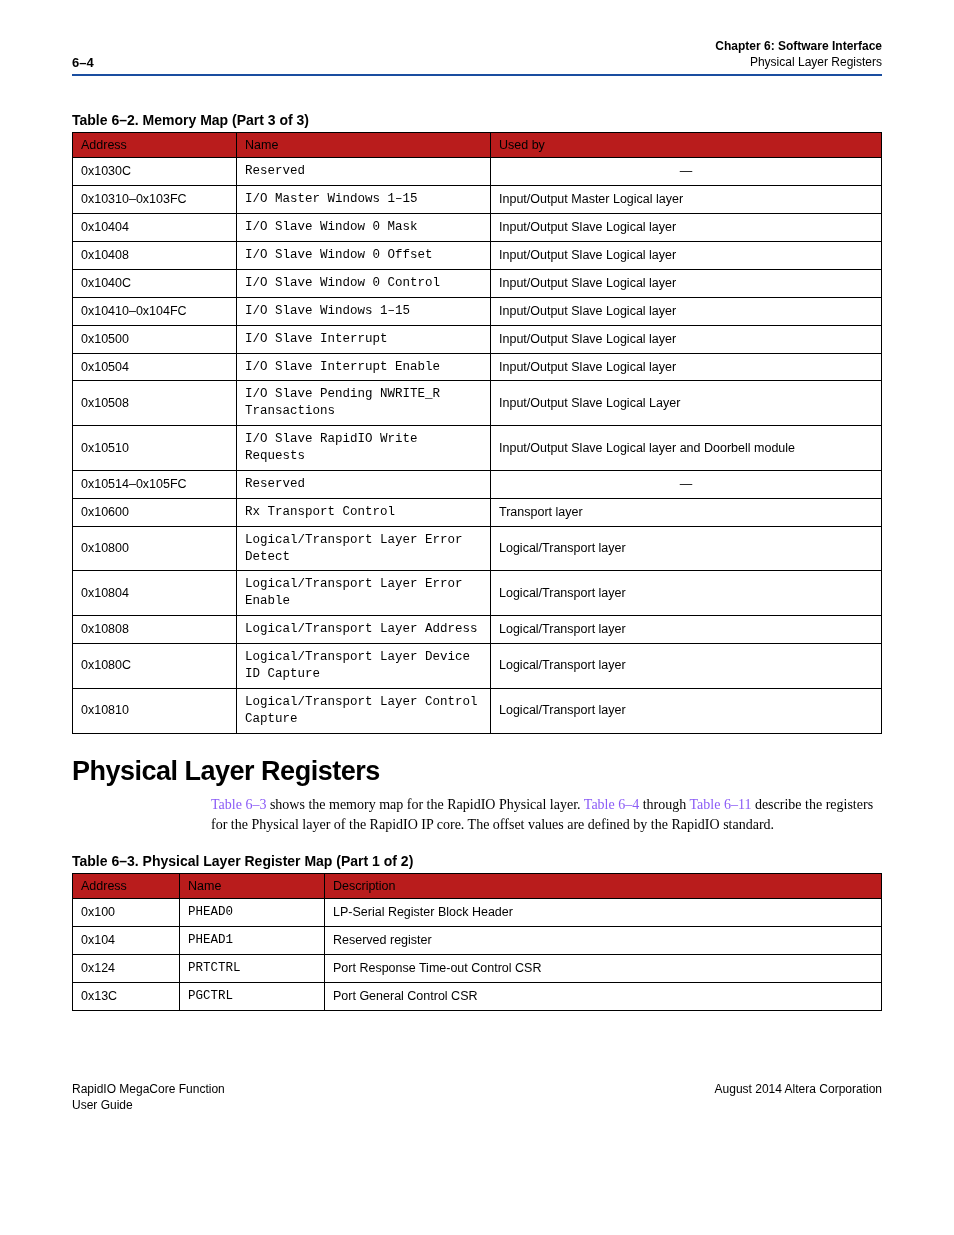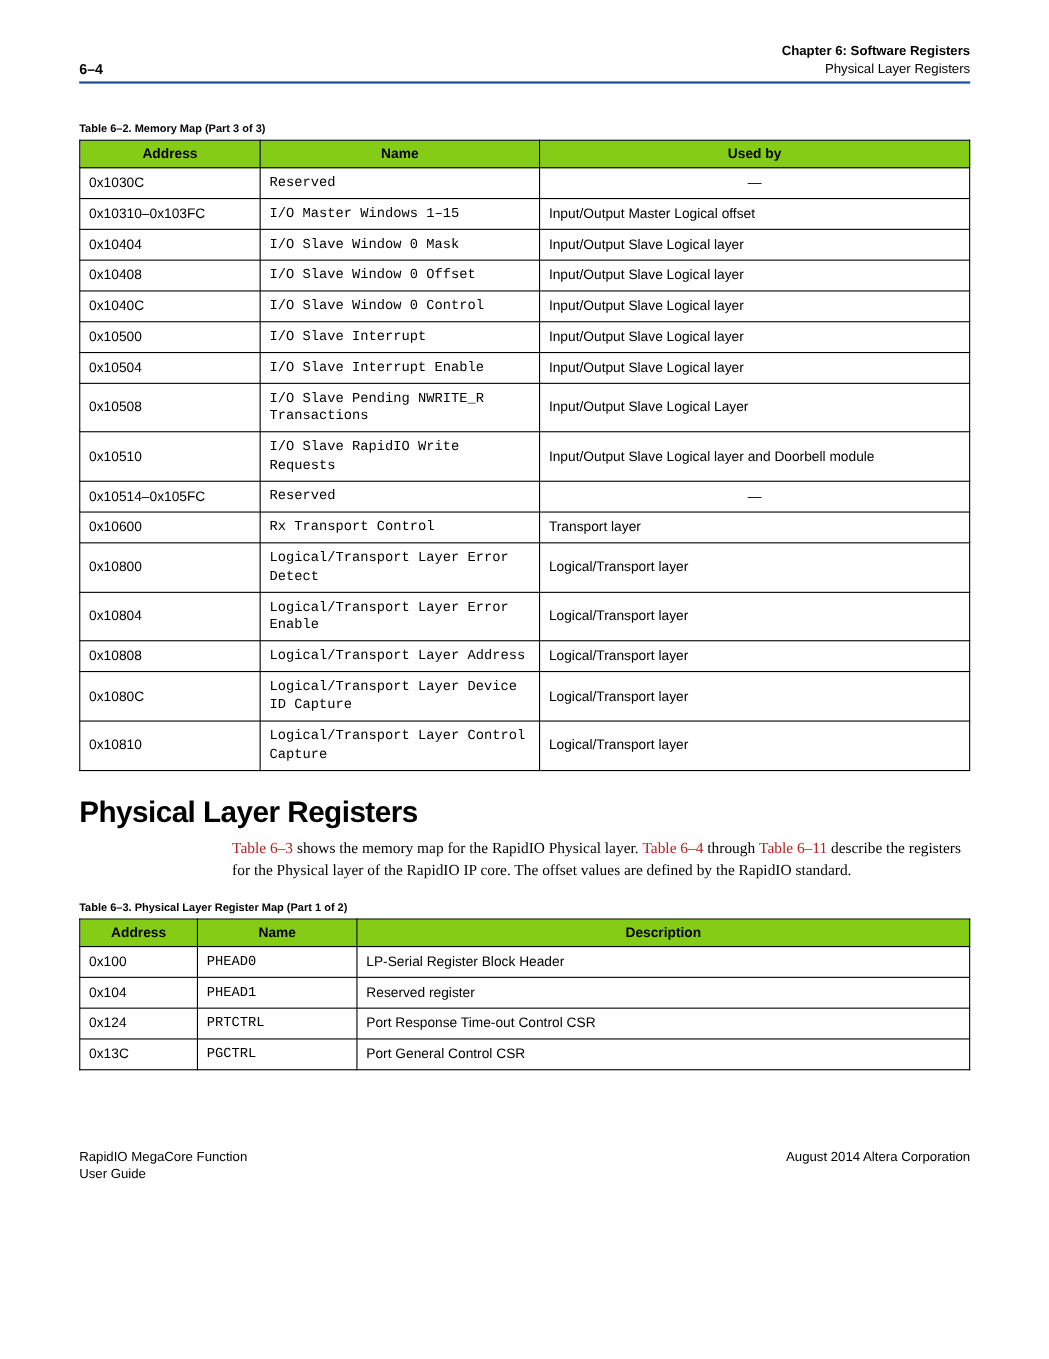--- a/index.html
+++ b/index.html
@@ -26,36 +26,36 @@
     text-align: center;
   }
   .header-right {
     text-align: right;
     font-size: 12px;
     line-height: 1.35;
   }
   .header-right .chapter { font-weight: bold; }
   .table-caption {
     font-weight: bold;
-    font-size: 10px;
+    font-size: 14px;
     margin: 6px 0 4px 0;
   }
   table {
     border-collapse: collapse;
     width: 100%;
     font-size: 12.5px;
     margin-bottom: 22px;
   }
   th {
     border: 1px solid #000;
     padding: 5px 8px;
-    text-align: center;
-    font-weight: bold;
-    font-family: Arial, Helvetica, sans-serif;
-    background: #84cc16;
+    text-align: left;
+    font-weight: normal;
+    font-family: Arial, Helvetica, sans-serif;
+    background: #b91c1c;
   }
   td {
     border: 1px solid #000;
     padding: 5px 8px;
     vertical-align: middle;
     font-family: Arial, Helvetica, sans-serif;
     line-height: 1.35;
   }
   td.mono {
     font-family: "Courier New", Courier, monospace;
@@ -69,42 +69,42 @@
     letter-spacing: -0.5px;
     margin: 18px 0 8px 0;
   }
   .body-text {
     font-family: "Palatino Linotype", Palatino, "Book Antiqua", Georgia, serif;
     font-size: 14px;
     line-height: 1.45;
     margin: 0 0 18px 0;
     padding-left: 139px;
   }
-  .body-text .link { color: #b91c1c; font-family: Liberation Serif, serif; }
+  .body-text .link { color: #8b5cf6; }
   .footer {
     display: flex;
     justify-content: space-between;
     font-size: 12px;
     margin-top: 70px;
     line-height: 1.35;
   }
   .footer-left {}
   .footer-right { text-align: right; }
   .t1-col-addr { width: 147px; }
   .t1-col-name { width: 237px; }
   .t2-col-addr { width: 90px; }
   .t2-col-name { width: 128px; }
 </style>
 </head>
 <body>
 
 <div class="header-row">
   <div class="header-left">6–4</div>
   <div class="header-right">
-    <div class="chapter">Chapter 6:  Software Registers</div>
+    <div class="chapter">Chapter 6:  Software Interface</div>
     <div>Physical Layer Registers</div>
   </div>
 </div>
 
 <div class="table-caption">Table 6–2.  Memory Map  (Part 3 of 3)</div>
 <table>
   <thead>
     <tr>
       <th class="t1-col-addr">Address</th>
       <th class="t1-col-name">Name</th>
@@ -113,35 +113,40 @@
   </thead>
   <tbody id="t1-body">
       <tr>
         <td>0x1030C</td>
         <td class="mono">Reserved</td>
         <td class="center">—</td>
       </tr>
       <tr>
         <td>0x10310–0x103FC</td>
         <td class="mono">I/O Master Windows 1–15</td>
-        <td>Input/Output Master Logical offset</td>
+        <td>Input/Output Master Logical layer</td>
       </tr>
       <tr>
         <td>0x10404</td>
         <td class="mono">I/O Slave Window 0 Mask</td>
         <td>Input/Output Slave Logical layer</td>
       </tr>
       <tr>
         <td>0x10408</td>
         <td class="mono">I/O Slave Window 0 Offset</td>
         <td>Input/Output Slave Logical layer</td>
       </tr>
       <tr>
         <td>0x1040C</td>
         <td class="mono">I/O Slave Window 0 Control</td>
+        <td>Input/Output Slave Logical layer</td>
+      </tr>
+      <tr>
+        <td>0x10410–0x104FC</td>
+        <td class="mono">I/O Slave Windows 1–15</td>
         <td>Input/Output Slave Logical layer</td>
       </tr>
       <tr>
         <td>0x10500</td>
         <td class="mono">I/O Slave Interrupt</td>
         <td>Input/Output Slave Logical layer</td>
       </tr>
       <tr>
         <td>0x10504</td>
         <td class="mono">I/O Slave Interrupt Enable</td>

